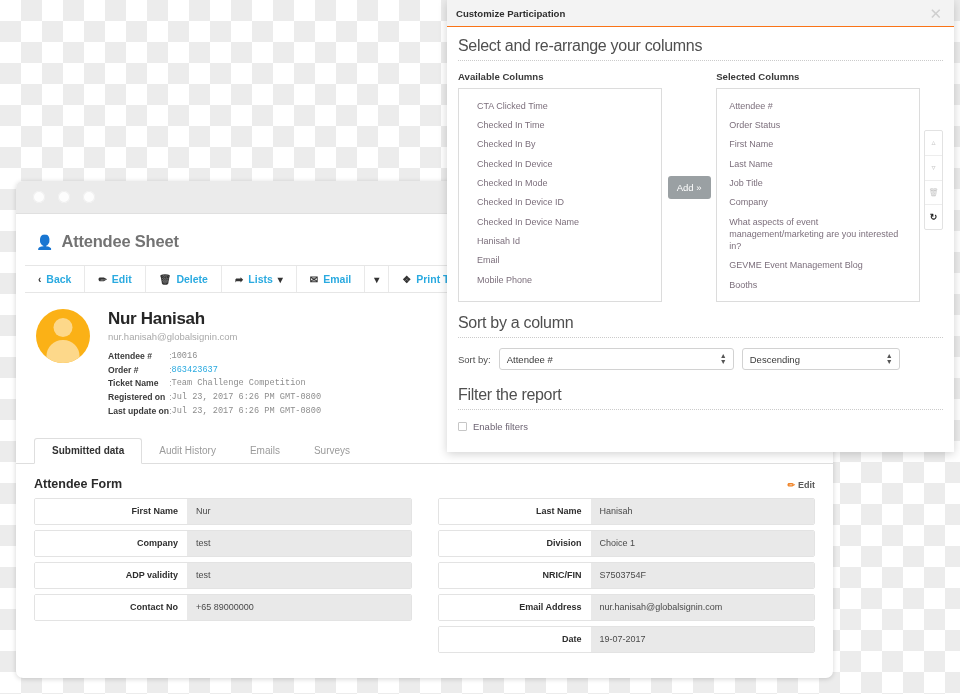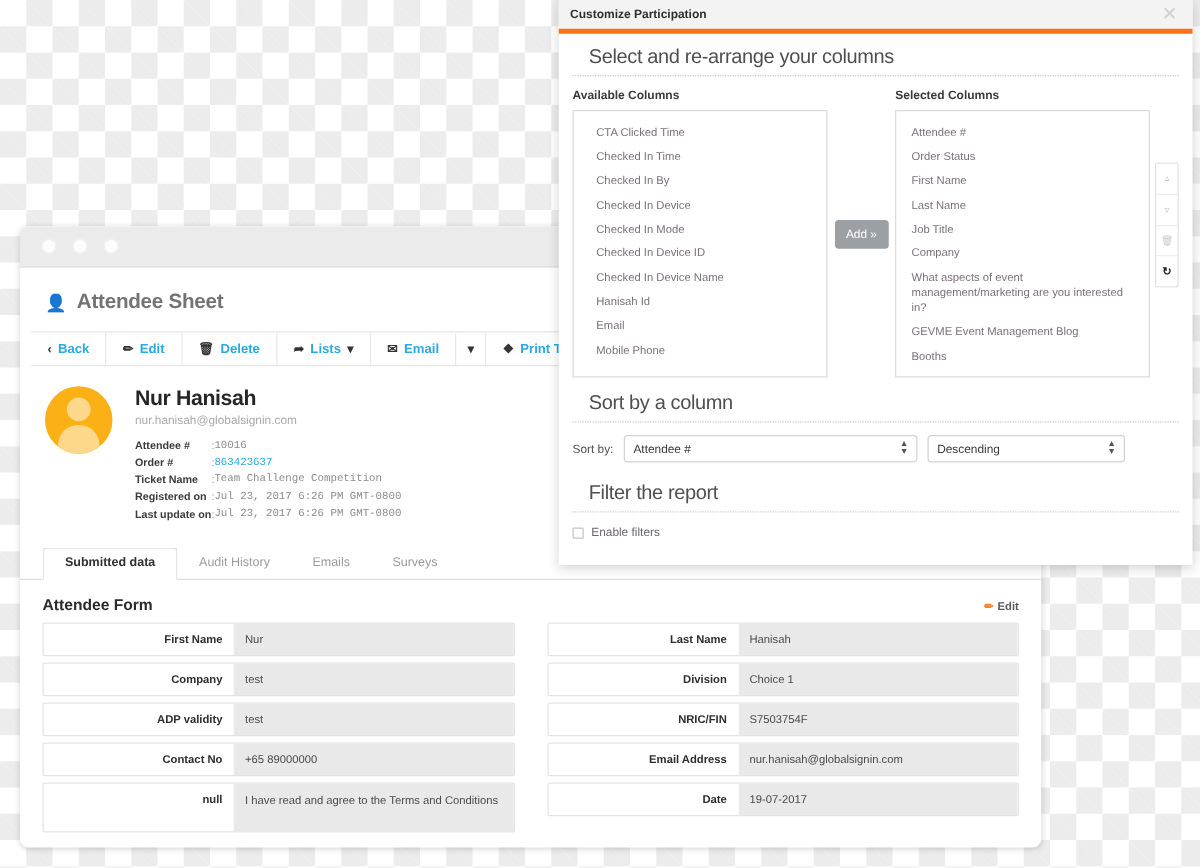--- a/index.html
+++ b/index.html
@@ -241,21 +241,21 @@
   .modal {
     position: absolute;
     left: 447px; top: 0;
     width: 507px; height: 452px;
     background: #ffffff;
     box-shadow: 0 2px 9px rgba(0,0,0,0.18);
   }
   .modal-head {
     height: 27px;
     background: #f3f3f3;
-    border-bottom: 4px solid #f97316;
+    border-bottom: 1px solid #f97316;
     display: flex;
     align-items: center;
     padding: 0 12px 0 9px;
   }
   .modal-head-title {
     font-size: 9.6px;
     font-weight: bold;
     color: #2e2e2e;
     flex: 1;
   }
@@ -266,21 +266,20 @@
     cursor: pointer;
     font-weight: 300;
   }
   .modal-body { padding: 8px 11px 0 11px; }
   .section-h {
     font-size: 16px;
     color: #4f4f4f;
     font-weight: normal;
     letter-spacing: -0.3px;
     padding: 2px 0 5px 0;
-    margin-left: 13px;
   }
   .dotted {
     border-top: 1px dotted #cbcbcb;
     margin-bottom: 10px;
   }
 
   .cols-wrap { display: flex; }
   .col-block { width: 207px; }
   .col-title {
     font-size: 9.6px;
@@ -513,24 +512,20 @@
         <div class="fvalue">test</div>
       </div>
       <div class="frow">
         <div class="flabel">ADP validity</div>
         <div class="fvalue">test</div>
       </div>
       <div class="frow">
         <div class="flabel">Contact No</div>
         <div class="fvalue">+65 89000000</div>
       </div>
-      <div class="frow tall">
-        <div class="flabel">null</div>
-        <div class="fvalue">I have read and agree to the Terms and Conditions</div>
-      </div>
     </div>
     <div class="form-col">
       <div class="frow">
         <div class="flabel">Last Name</div>
         <div class="fvalue">Hanisah</div>
       </div>
       <div class="frow">
         <div class="flabel">Division</div>
         <div class="fvalue">Choice 1</div>
       </div>

